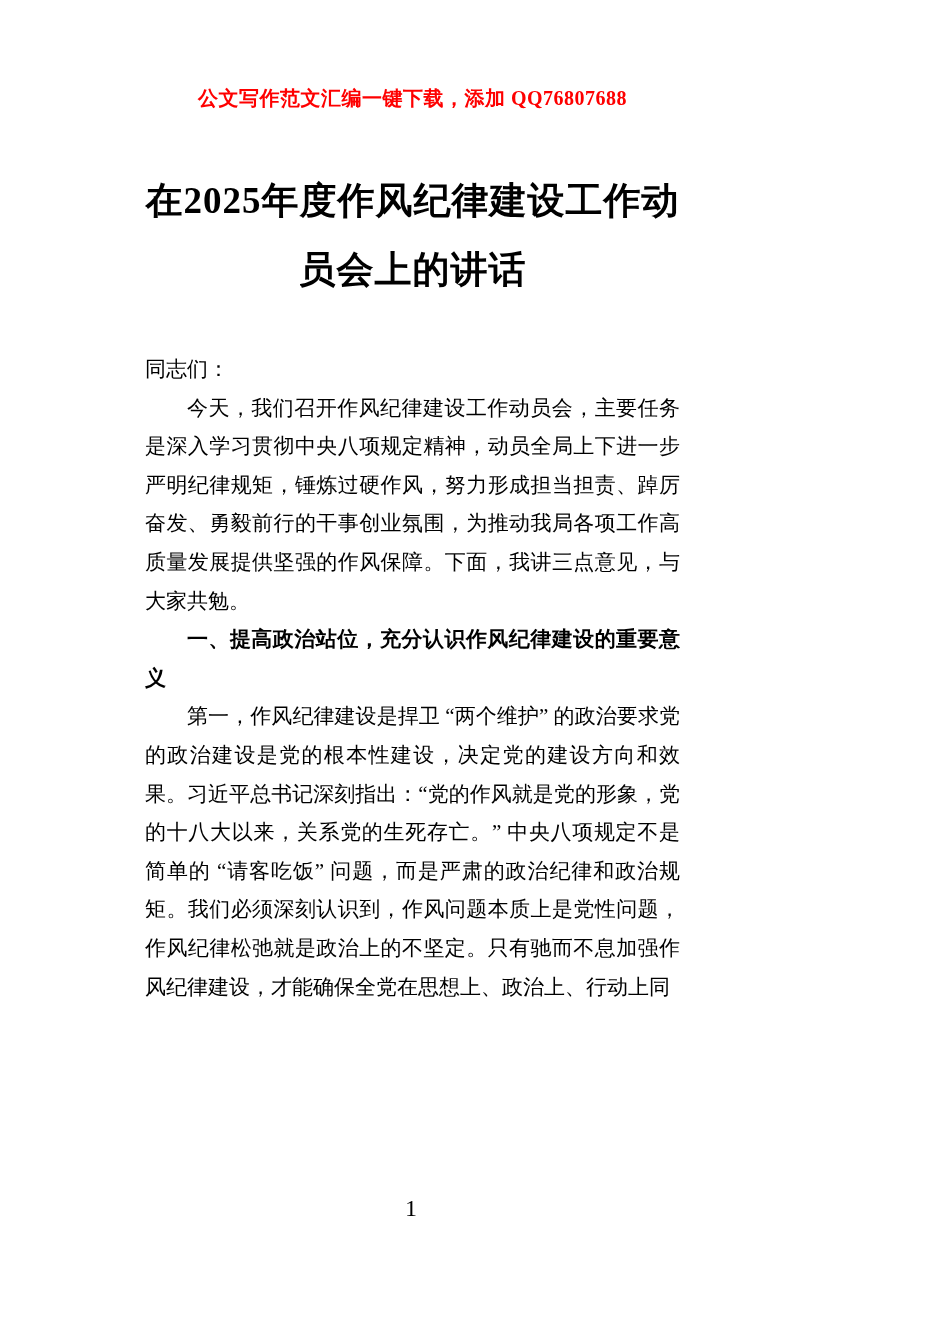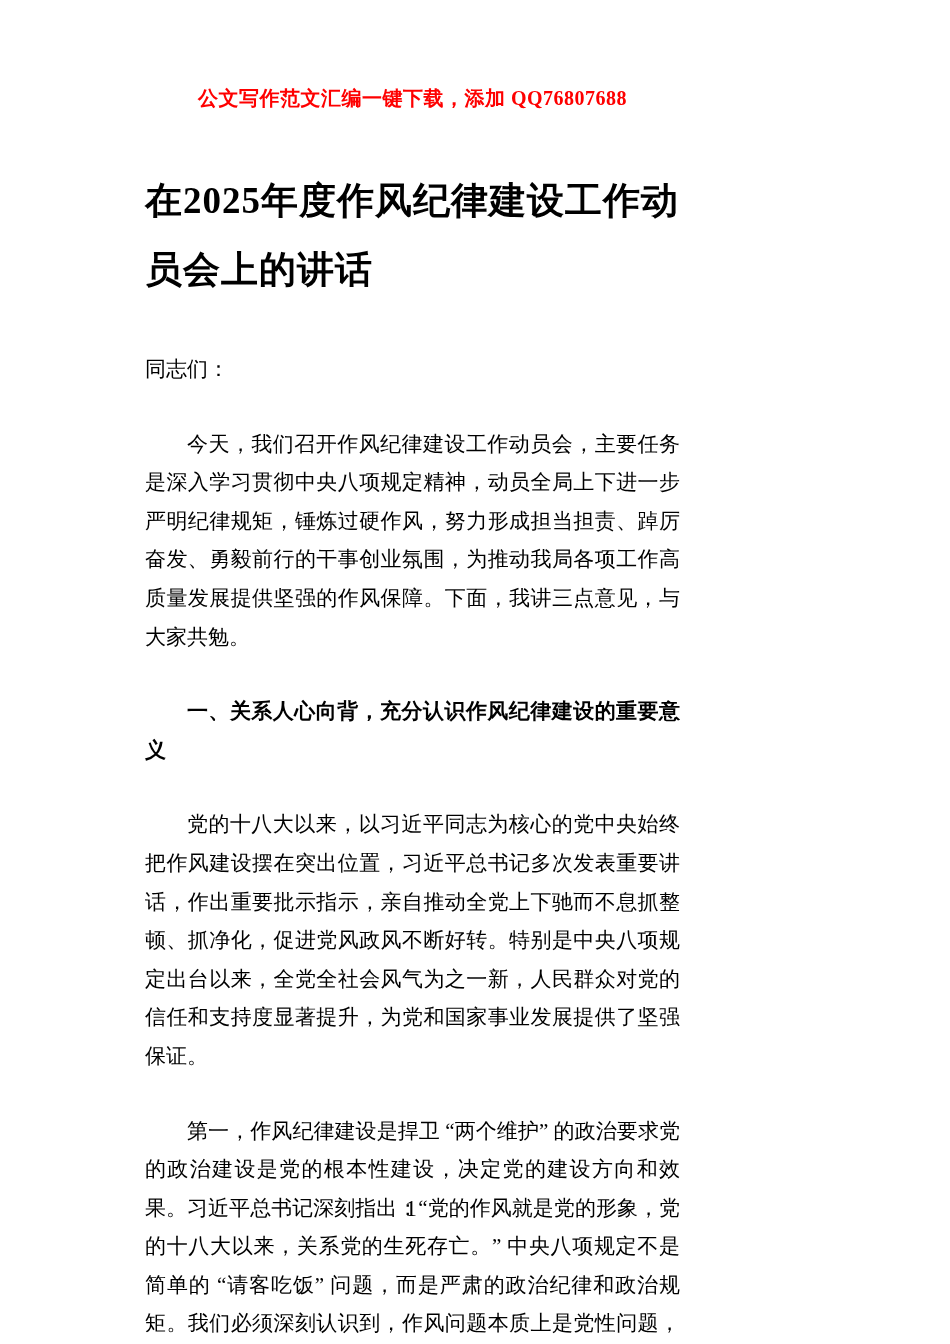--- a/index.html
+++ b/index.html
@@ -21,40 +21,39 @@
   .notice {
     text-align: center;
     color: #fe0000;
     font-size: 20px;
     font-weight: bold;
     letter-spacing: 0.5px;
     line-height: 24px;
   }
   .doc-title {
     margin: 56px 0 0 0;
-    text-align: left;
+    text-align: center;
     font-size: 37px;
     font-weight: bold;
     line-height: 69px;
     letter-spacing: 1px;
   }
   .doc-body {
     margin-top: 46px;
     font-size: 21px;
     line-height: 38.6px;
     text-align: justify;
   }
   .doc-body p {
     margin: 0;
     padding: 0;
     word-break: break-all;
   }
   .doc-body p.indent {
     text-indent: 2em;
-    margin-top: 36px;
   }
   .doc-body p.heading {
     font-weight: bold;
   }
   .page-number {
     position: absolute;
     left: 0;
     right: 0;
     bottom: 122px;
     text-align: center;
@@ -67,20 +66,19 @@
 
 <div class="page">
 
   <div class="notice">公文写作范文汇编一键下载，添加 QQ76807688</div>
 
   <h1 class="doc-title">在2025年度作风纪律建设工作动员会上的讲话</h1>
 
   <div class="doc-body">
     <p>同志们：</p>
     <p class="indent">今天，我们召开作风纪律建设工作动员会，主要任务是深入学习贯彻中央八项规定精神，动员全局上下进一步严明纪律规矩，锤炼过硬作风，努力形成担当担责、踔厉奋发、勇毅前行的干事创业氛围，为推动我局各项工作高质量发展提供坚强的作风保障。下面，我讲三点意见，与大家共勉。</p>
-    <p class="indent heading">一、关系人心向背，充分认识作风纪律建设的重要意义</p>
-    <p class="indent">党的十八大以来，以习近平同志为核心的党中央始终把作风建设摆在突出位置，习近平总书记多次发表重要讲话，作出重要批示指示，亲自推动全党上下驰而不息抓整顿、抓净化，促进党风政风不断好转。特别是中央八项规定出台以来，全党全社会风气为之一新，人民群众对党的信任和支持度显著提升，为党和国家事业发展提供了坚强保证。</p>
+    <p class="indent heading">一、提高政治站位，充分认识作风纪律建设的重要意义</p>
     <p class="indent">第一，作风纪律建设是捍卫 “两个维护” 的政治要求党的政治建设是党的根本性建设，决定党的建设方向和效果。习近平总书记深刻指出：“党的作风就是党的形象，党的十八大以来，关系党的生死存亡。” 中央八项规定不是简单的 “请客吃饭” 问题，而是严肃的政治纪律和政治规矩。我们必须深刻认识到，作风问题本质上是党性问题，作风纪律松弛就是政治上的不坚定。只有驰而不息加强作风纪律建设，才能确保全党在思想上、政治上、行动上同</p>
   </div>
 
   <div class="page-number">1</div>
 
 </div>
 
 </body></html>

